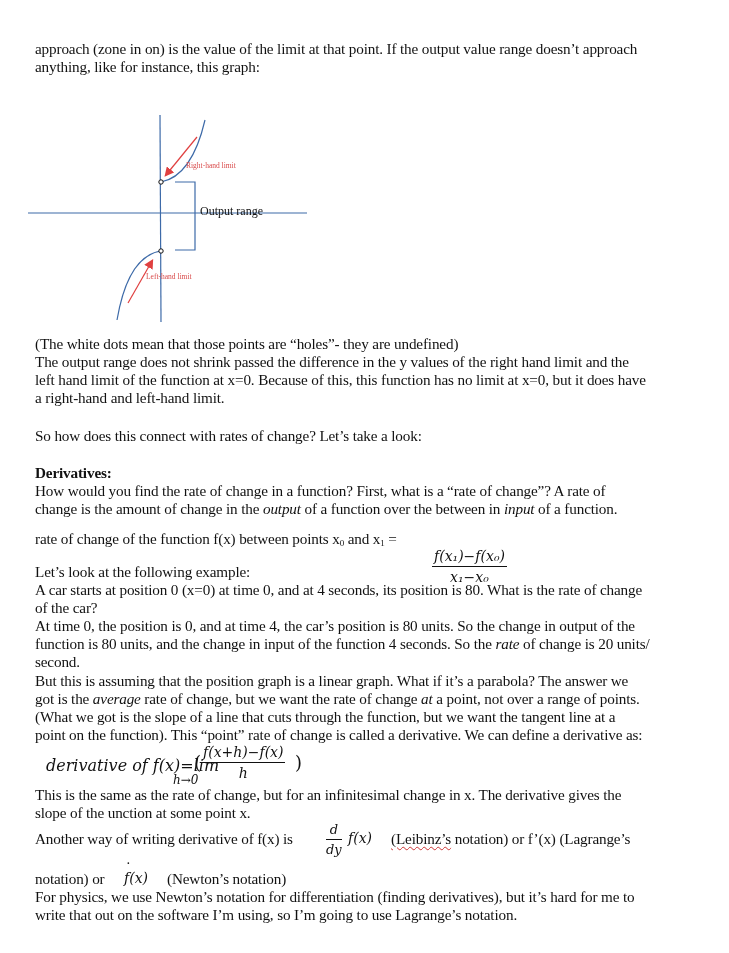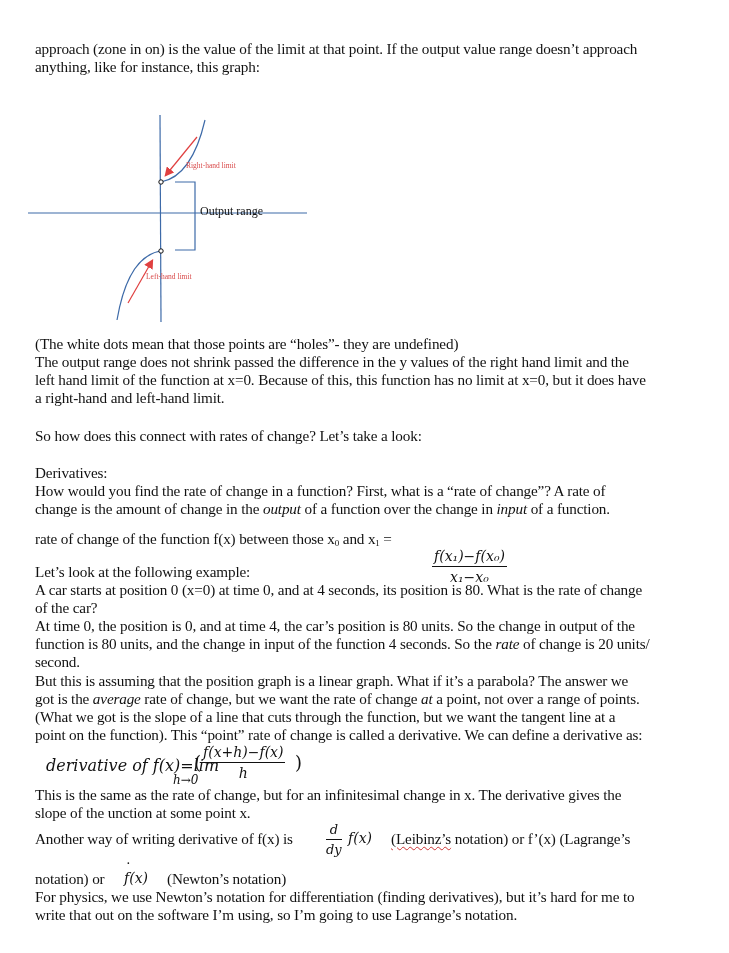--- a/index.html
+++ b/index.html
@@ -1,20 +1,20 @@
 <!DOCTYPE html>
 <html><head>
   <meta charset="utf-8">
   <style>
     html, body { margin: 0; padding: 0; background: #ffffff; }
     body { width: 729px; height: 953px; position: relative; overflow: hidden;
            font-family: "Liberation Serif", serif; color: #111; }
     .line { position: absolute; left: 35px; font-size: 15.2px; line-height: 18px; white-space: nowrap;
             letter-spacing: -0.15px; }
-    .bold { font-weight: normal; text-align: center; }
+    .bold { font-weight: bold; text-align: center; }
     .it { font-style: italic; }
     .math { font-family: "DejaVu Serif", serif; font-style: italic; }
     .sub { font-size: 9px; vertical-align: -2px; }
     .frac { position: absolute; text-align: center; font-family: "DejaVu Serif", serif; font-style: italic; }
     .frac .num { display: block; border-bottom: 1px solid #111; padding: 0 2px 1px; }
     .frac .den { display: block; padding-top: 2px; font-style: italic; }
     .squiggle { text-decoration: underline wavy #c33; text-decoration-thickness: 1px; text-underline-offset: 2px; }
     svg.diagram { position: absolute; left: 0; top: 100px; }
   </style>
 </head>
@@ -51,23 +51,23 @@
 
 <div class="line" style="top:335px">(The white dots mean that those points are “holes”- they are undefined)</div>
 <div class="line" style="top:353px">The output range does not shrink passed the difference in the y values of the right hand limit and the</div>
 <div class="line" style="top:371px">left hand limit of the function at x=0. Because of this, this function has no limit at x=0, but it does have</div>
 <div class="line" style="top:389px">a right-hand and left-hand limit.</div>
 
 <div class="line" style="top:427px">So how does this connect with rates of change? Let’s take a look:</div>
 
 <div class="line bold" style="top:464px">Derivatives:</div>
 <div class="line" style="top:482px">How would you find the rate of change in a function? First, what is a “rate of change”? A rate of</div>
-<div class="line" style="top:500px"><span>change is the amount of change in the </span><span class="it">output</span><span> of a function over the change in </span><span class="it">input</span><span> of a function.</span></div>
+<div class="line" style="top:500px"><span>change is the amount of change in the </span><span class="it">output</span><span> of a function over the between in </span><span class="it">input</span><span> of a function.</span></div>
 
-<div class="line" style="top:530px"><span>rate of change of the function f(x) between those x</span><span class="sub">0</span><span> and x</span><span class="sub">1</span><span> =</span></div>
+<div class="line" style="top:530px"><span>rate of change of the function f(x) between points x</span><span class="sub">0</span><span> and x</span><span class="sub">1</span><span> =</span></div>
 <div class="frac" style="left:432px; top:548px; font-size:14px; line-height:17px;">
   <span class="num">f(x₁)−f(x₀)</span>
   <span class="den">x₁−x₀</span>
 </div>
 
 <div class="line" style="top:563px">Let’s look at the following example:</div>
 <div class="line" style="top:581px">A car starts at position 0 (x=0) at time 0, and at 4 seconds, its position is 80. What is the rate of change</div>
 <div class="line" style="top:599px">of the car?</div>
 <div class="line" style="top:617px">At time 0, the position is 0, and at time 4, the car’s position is 80 units. So the change in output of the</div>
 <div class="line" style="top:635px"><span>function is 80 units, and the change in input of the function 4 seconds. So the </span><span class="it">rate</span><span> of change is 20 units/</span></div>

